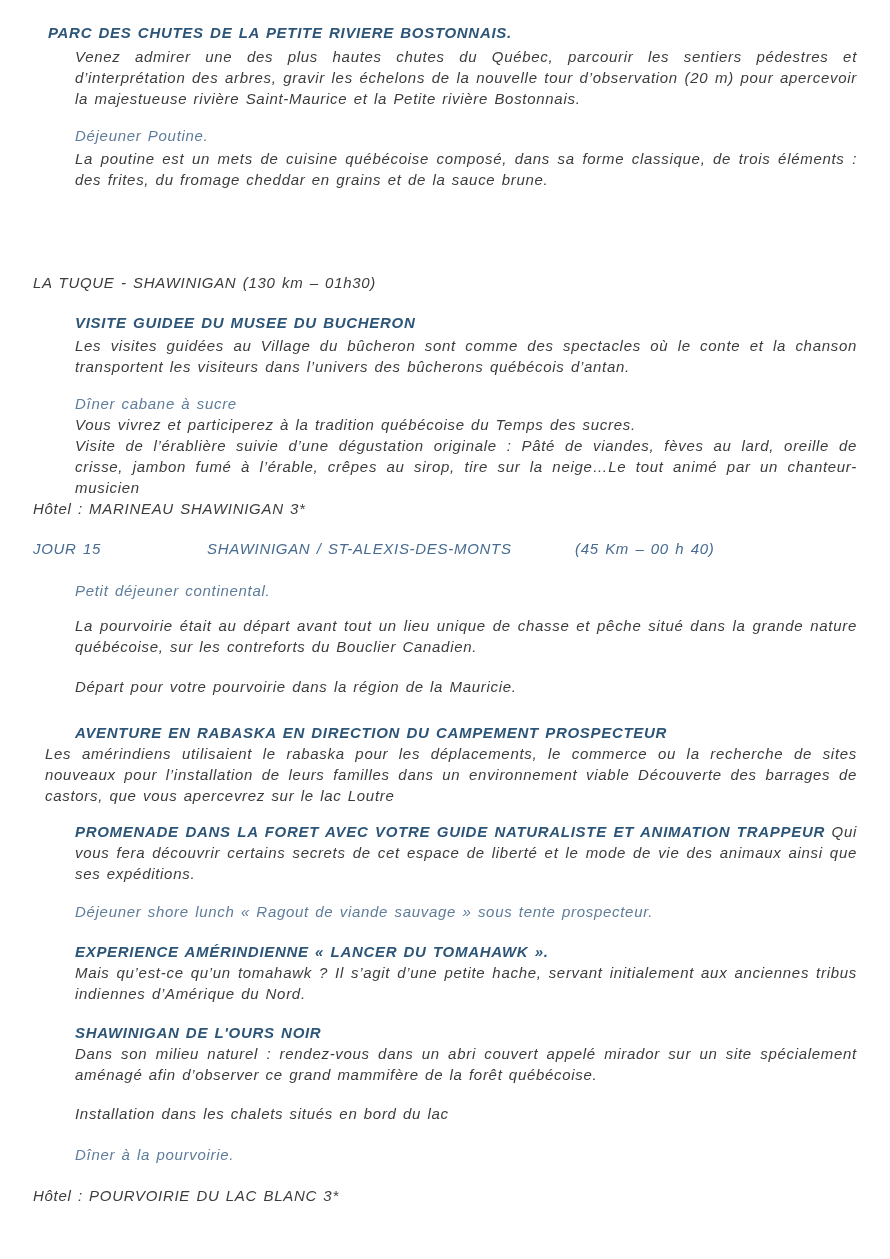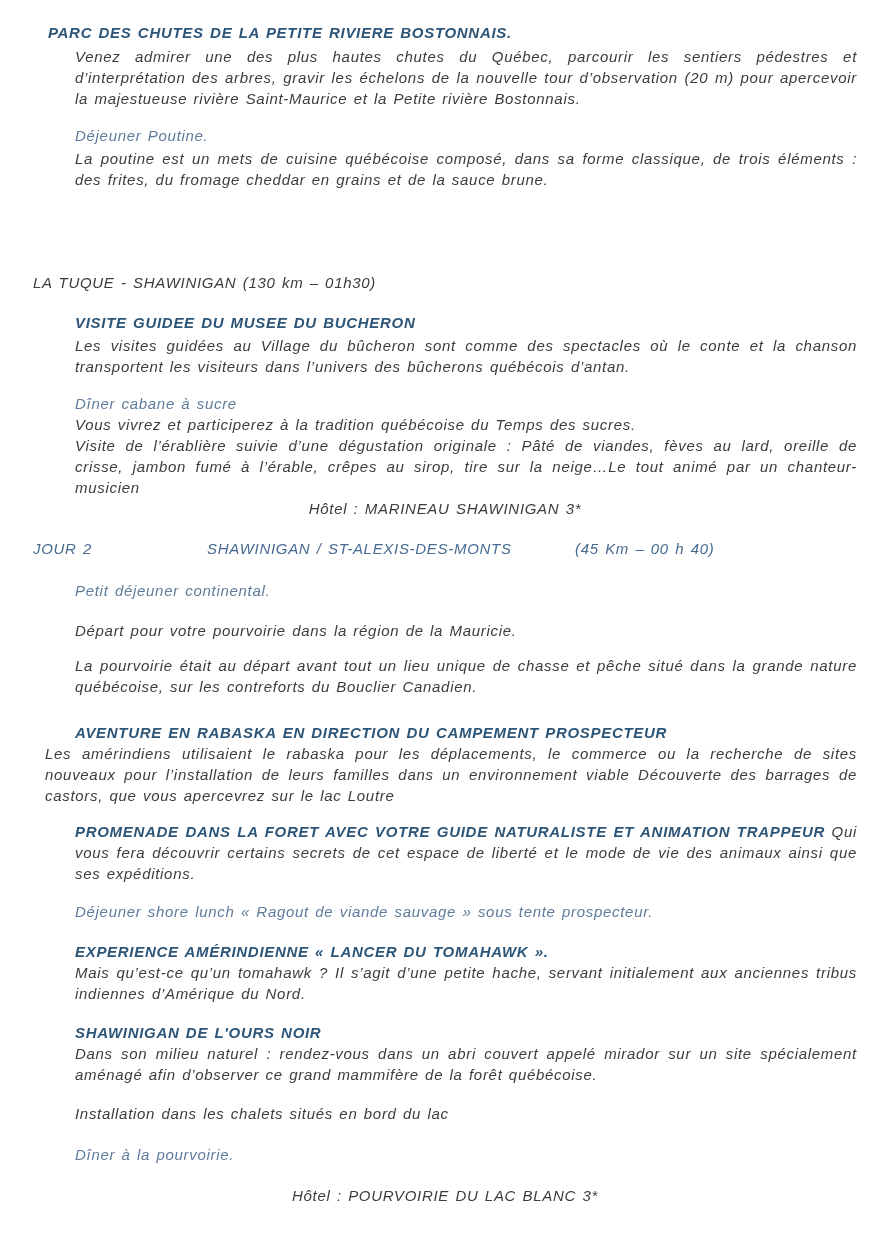--- a/index.html
+++ b/index.html
@@ -23,21 +23,21 @@
     font-style: italic;
   }
   p { margin: 0; }
   .h-bold { color: #2c5578; font-weight: bold; }
   .meal   { color: #5e7c9b; }
   .day    { color: #476b91; }
   .ind1 { margin-left: 15px; }  
   .ind2 { margin-left: 42px; }  
   .ind3 { margin-left: 12px; }  
   .just { text-align: justify; }
-  .center { text-align: center; }
+  .center { }
   .jour-row { display: flex; }
   .jour-row .col-label { width: 174px; flex: 0 0 auto; }
   .jour-row .col-route { width: 368px; flex: 0 0 auto; }
   .jour-row .col-dist  { flex: 1 1 auto; }
 </style>
 </head>
 <body>
 
 <div class="page">
 
@@ -57,30 +57,30 @@
 
   <p class="meal ind2" style="margin-top:16px">Dîner cabane à sucre</p>
 
   <p class="ind2" style="margin-top:0">Vous vivrez et participerez à la tradition québécoise du Temps des sucres.</p>
 
   <p class="ind2 just" style="margin-top:0">Visite de l’érablière suivie d’une dégustation originale : Pâté de viandes, fèves au lard, oreille de crisse, jambon fumé à l’érable, crêpes au sirop, tire sur la neige…Le tout animé par un chanteur-musicien</p>
 
   <p class="center" style="margin-top:0">Hôtel : MARINEAU SHAWINIGAN  3*</p>
 
   <div class="day jour-row" style="margin-top:19px">
-    <span class="col-label">JOUR 2</span>
+    <span class="col-label">JOUR 15</span>
     <span class="col-route">SHAWINIGAN / ST-ALEXIS-DES-MONTS</span>
     <span class="col-dist">(45 Km – 00 h 40)</span>
   </div>
 
   <p class="meal ind2" style="margin-top:21px">Petit déjeuner continental.</p>
 
+  <p class="ind2 just" style="margin-top:14px">La pourvoirie était au départ avant tout un lieu unique de chasse et pêche situé dans la grande nature québécoise, sur les contreforts du Bouclier Canadien.</p>
+
   <p class="ind2" style="margin-top:19px">Départ pour  votre pourvoirie dans la région de la Mauricie.</p>
-
-  <p class="ind2 just" style="margin-top:14px">La pourvoirie était au départ avant tout un lieu unique de chasse et pêche situé dans la grande nature québécoise, sur les contreforts du Bouclier Canadien.</p>
 
   <p class="h-bold ind2" style="margin-top:25px">AVENTURE EN RABASKA EN DIRECTION DU CAMPEMENT PROSPECTEUR</p>
 
   <p class="ind3 just" style="margin-top:0">Les amérindiens utilisaient le rabaska pour les déplacements, le commerce ou la recherche de sites nouveaux pour l’installation de leurs familles dans un environnement viable Découverte des barrages de castors, que vous apercevrez sur le lac Loutre</p>
 
   <p class="ind2 just" style="margin-top:15px"><span class="h-bold">PROMENADE DANS LA FORET AVEC VOTRE GUIDE NATURALISTE ET ANIMATION TRAPPEUR</span><span> Qui vous fera découvrir certains secrets de cet espace de liberté et le mode de vie des animaux ainsi que ses expéditions.</span></p>
 
   <p class="meal ind2" style="margin-top:17px">Déjeuner shore lunch « Ragout de viande sauvage » sous tente prospecteur.</p>
 
   <p class="h-bold ind2" style="margin-top:19px">EXPERIENCE AMÉRINDIENNE « LANCER DU TOMAHAWK ».</p>

